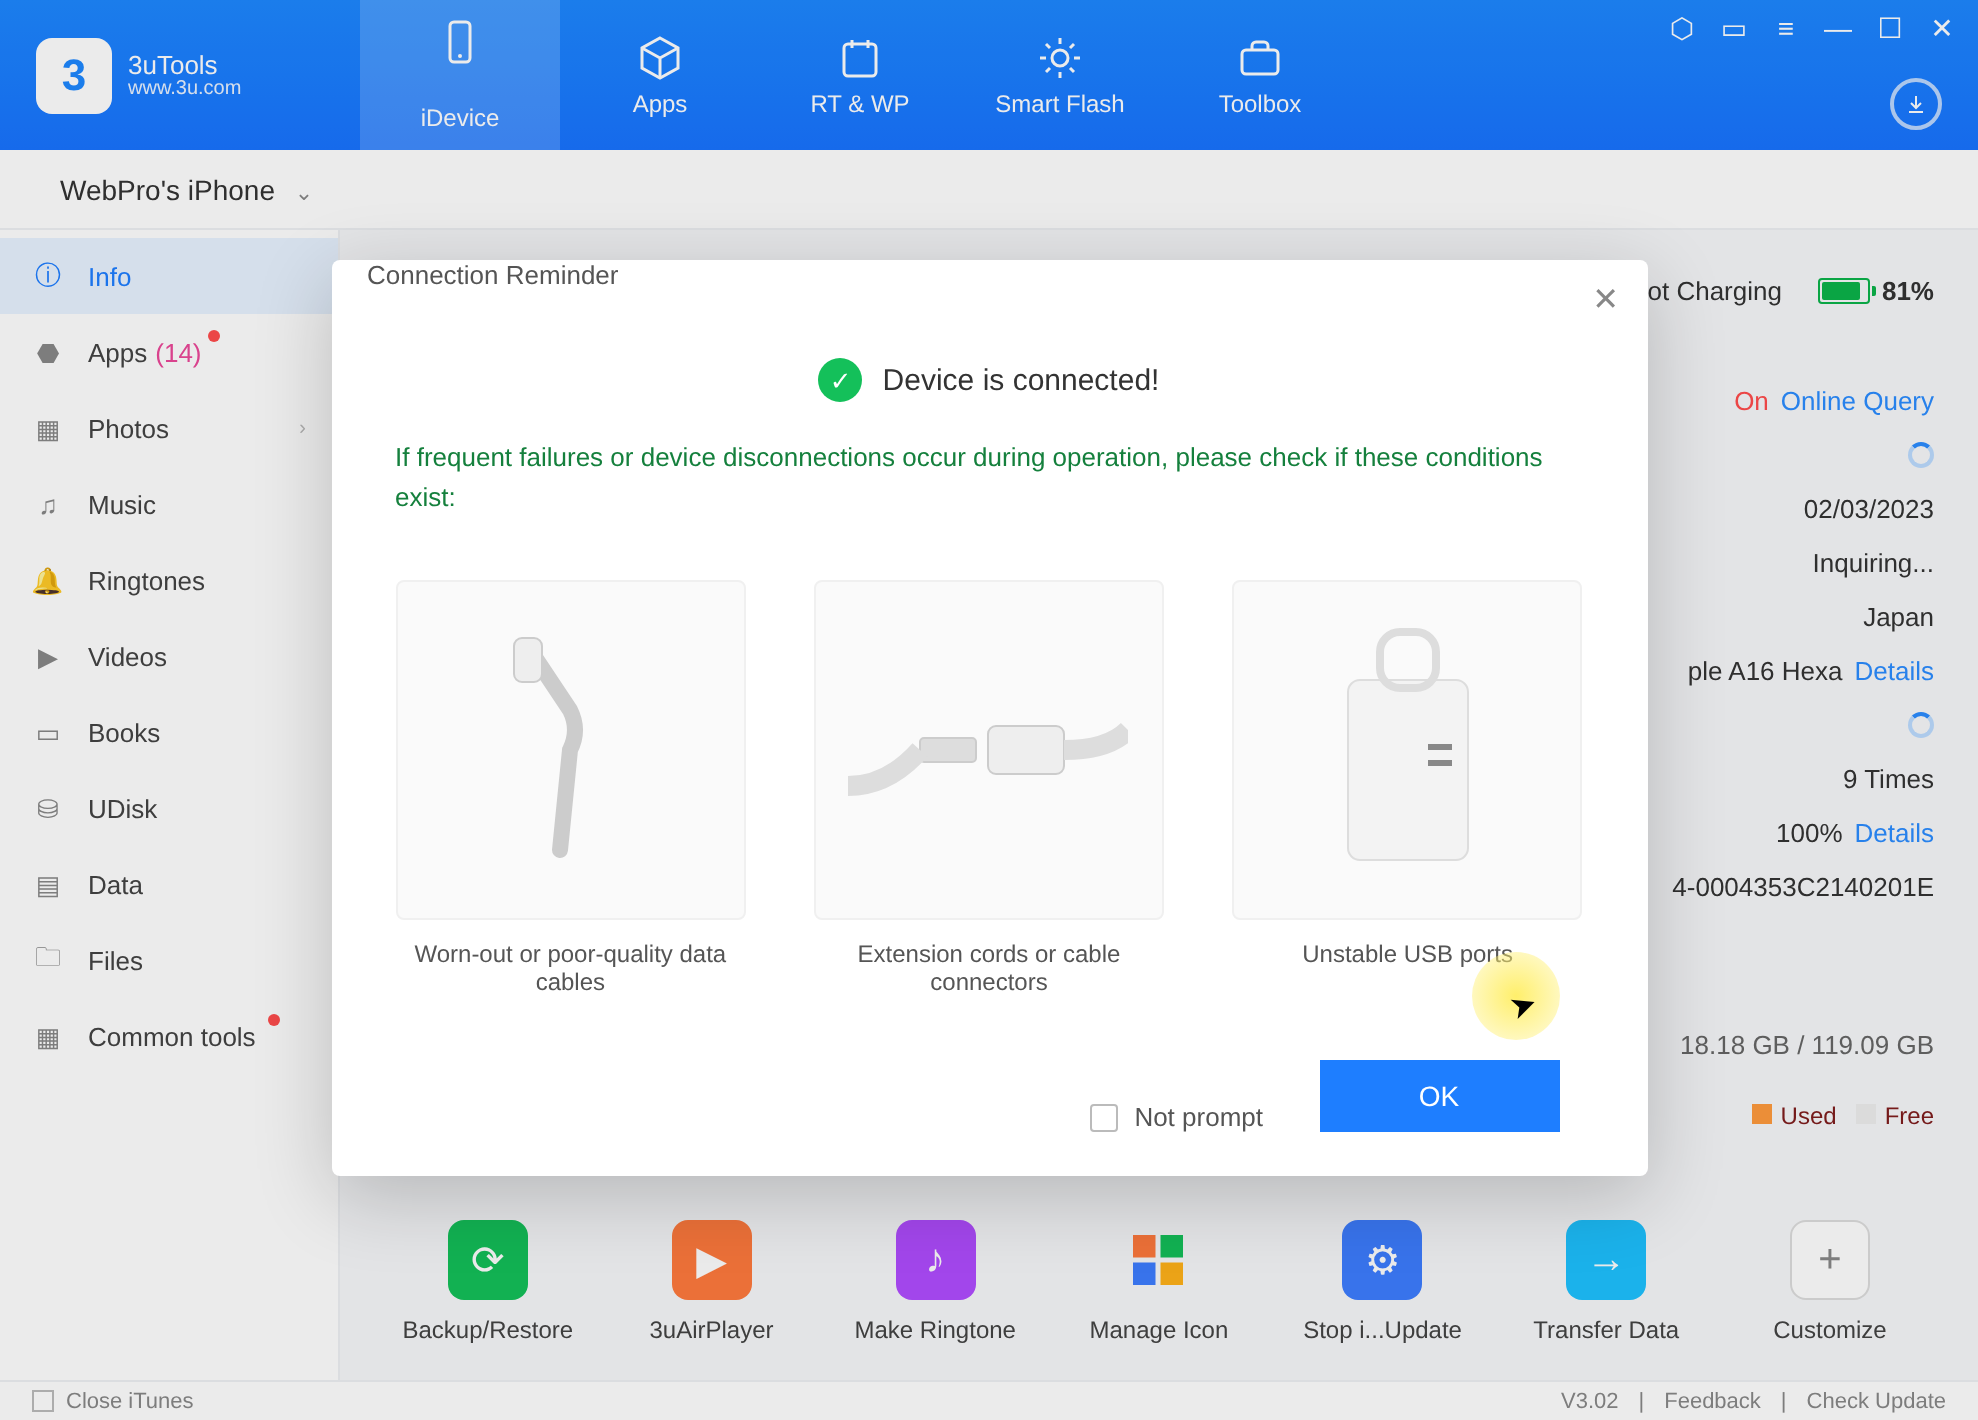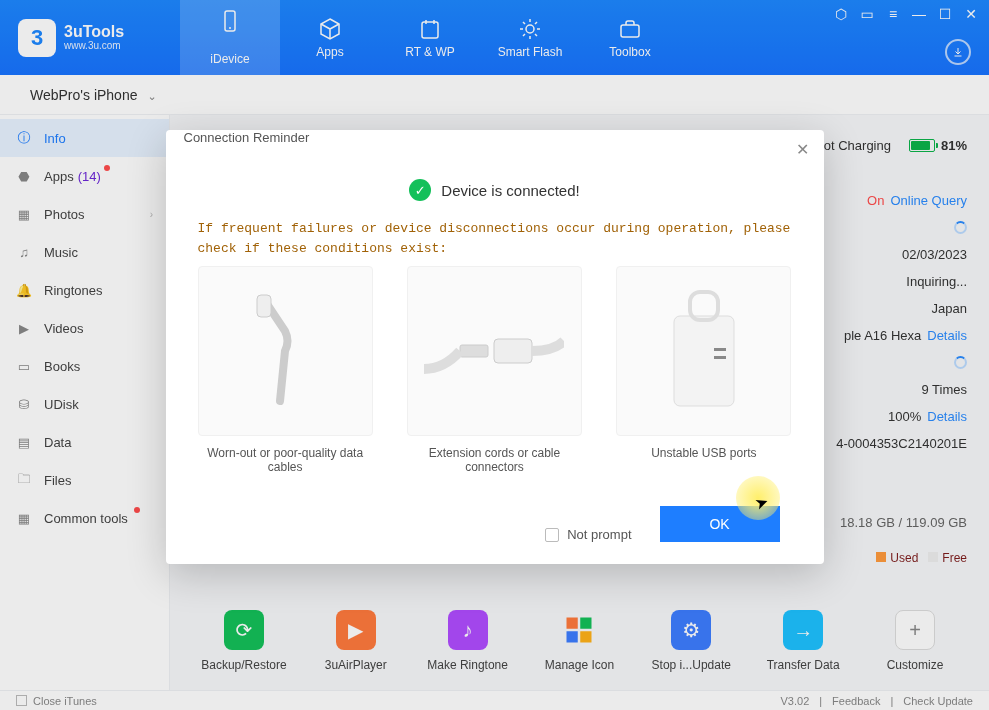--- a/index.html
+++ b/index.html
@@ -2,21 +2,21 @@
 <html><head>
 <meta charset="utf-8">
 <style>
 * { box-sizing: border-box; margin: 0; padding: 0; font-family: -apple-system, "Segoe UI", Arial, sans-serif; }
 body { width: 989px; height: 710px; overflow: hidden; background: #fff; position: relative; }
 
 
 .header { height: 75px; background: linear-gradient(#1e88ff, #1874ff); display: flex; align-items: center; color: #fff; position: relative; }
 .logo-area { display: flex; align-items: center; padding: 0 18px; width: 180px; }
 .logo-sq { width: 38px; height: 38px; border-radius: 8px; background: #fff; color: #1e88ff; display: flex; align-items: center; justify-content: center; font-weight: 700; font-size: 22px; margin-right: 8px; }
-.logo-txt { font-size: 16px; font-weight: 700; line-height: 1; }
+.logo-txt { font-size: 13px; font-weight: 400; line-height: 1; }
 .logo-sub { font-size: 10px; opacity: 0.9; }
 .nav-tabs { display: flex; height: 100%; }
 .nav-tab { width: 100px; display: flex; flex-direction: column; align-items: center; justify-content: center; font-size: 12px; cursor: pointer; gap: 4px; }
 .nav-tab.active { background: rgba(255,255,255,0.18); gap: 19px; }
 .nav-ico { width: 24px; height: 24px; }
 .win-ctrls { position: absolute; right: 10px; top: 6px; display: flex; gap: 10px; font-size: 14px; }
 .win-ctrls span { cursor: pointer; width: 16px; text-align: center; }
 .dl-circle { position: absolute; right: 18px; bottom: 10px; width: 26px; height: 26px; border: 2px solid rgba(255,255,255,0.7); border-radius: 50%; display: flex; align-items: center; justify-content: center; }
 
 
@@ -24,21 +24,21 @@
 .device-name { font-size: 14px; color: #333; font-weight: 500; }
 .chev { margin-left: 6px; color: #888; font-size: 11px; }
 
 
 .body-area { display: flex; height: 575px; }
 .sidebar { width: 170px; border-right: 1px solid #eef0f3; padding-top: 4px; }
 .side-item { height: 38px; display: flex; align-items: center; padding: 0 16px; font-size: 13px; color: #444; cursor: pointer; position: relative; }
 .side-item.active { background: #e8f2ff; color: #1e7eff; }
 .side-ico { width: 16px; height: 16px; margin-right: 12px; color: #888; display: inline-flex; align-items: center; justify-content: center; }
 .side-item.active .side-ico { color: #1e7eff; }
-.side-count { color: #6d28d9; margin-left: 4px; }
+.side-count { color: #ec4899; margin-left: 4px; }
 .red-dot { position: absolute; width: 6px; height: 6px; background: #ff4d4d; border-radius: 50%; top: 8px; }
 .side-arrow { margin-left: auto; color: #bbb; font-size: 10px; }
 
 
 .main { flex: 1; background: #f7f8fa; position: relative; padding: 16px 22px; }
 .info-head { display: flex; align-items: center; gap: 16px; }
 .pill { background: #fff; border: 1px solid #e4e7ec; border-radius: 4px; padding: 6px 12px; display: flex; align-items: center; gap: 6px; font-size: 13px; color: #444; }
 .cap-badge { background: #eaf3ff; color: #2b8cff; border: 1px solid #bcdcff; border-radius: 3px; padding: 0 4px; font-size: 11px; }
 .color-txt { color: #888; }
 .charge-area { margin-left: auto; display: flex; align-items: center; gap: 18px; font-size: 13px; color: #333; }
@@ -69,21 +69,21 @@
 .foot-cb { width: 11px; height: 11px; border: 1px solid #bbb; margin-right: 6px; }
 
 
 .modal-back { position: absolute; inset: 0; background: rgba(0,0,0,0.08); display: flex; align-items: flex-start; justify-content: center; padding-top: 130px; }
 .modal { width: 658px; background: #fff; border-radius: 4px; box-shadow: 0 10px 40px rgba(0,0,0,0.2); padding-bottom: 22px; }
 .modal-title { padding: 0 18px; font-size: 13px; color: #555; position: relative; }
 .close-x { position: absolute; right: 14px; top: 10px; color: #888; font-size: 16px; cursor: pointer; }
 .modal-body { padding: 10px 32px; }
 .conn-line { display: flex; align-items: center; justify-content: center; gap: 10px; margin: 24px 0 18px; color: #333; font-size: 15px; }
 .check-ico { width: 22px; height: 22px; background: #14c05a; border-radius: 50%; display: flex; align-items: center; justify-content: center; color: #fff; font-size: 13px; }
-.desc { font-size: 13px; color: #a16207; line-height: 1.5; margin-bottom: 8px; font-family: Liberation Mono, monospace; }
+.desc { font-size: 13px; color: #15803d; line-height: 1.5; margin-bottom: 32px; }
 .img-row { display: flex; gap: 34px; justify-content: space-between; }
 .img-cell { flex: 1; text-align: center; font-size: 12px; color: #555; }
 .img-ph { height: 170px; background: #fafafa; border: 1px solid #f0f0f0; border-radius: 4px; margin-bottom: 10px; display: flex; align-items: center; justify-content: center; }
 .modal-foot { display: flex; justify-content: flex-end; align-items: flex-end; gap: 28px; padding: 0 44px; margin-top: 22px; }
 .np-cb { display: flex; align-items: center; gap: 8px; font-size: 13px; color: #555; }
 .np-cb .box { width: 14px; height: 14px; border: 1px solid #bbb; border-radius: 2px; }
 .ok-btn { width: 120px; height: 36px; background: #1e7eff; color: #fff; border: none; font-size: 14px; cursor: pointer; }
 
 
 .cursor-spot { position: absolute; width: 44px; height: 44px; border-radius: 50%; background: radial-gradient(#ffef6b, rgba(255,239,107,0.2)); left: 736px; top: 476px; pointer-events: none; }

